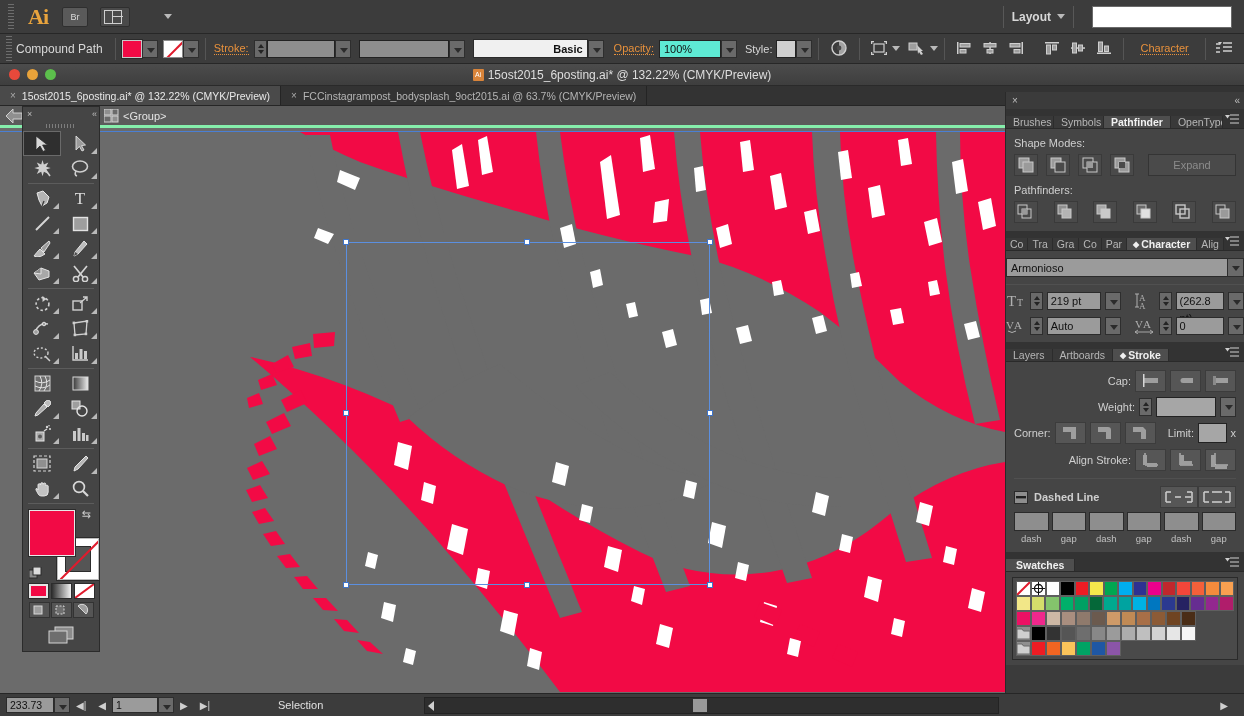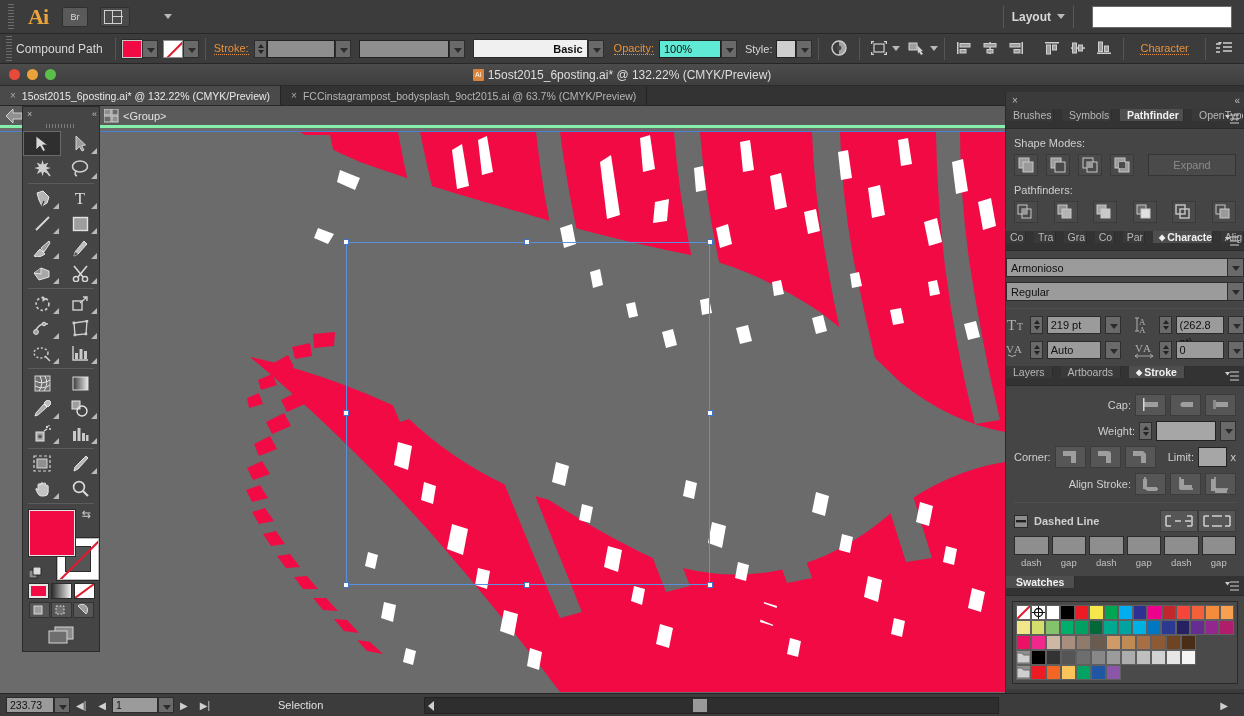--- a/index.html
+++ b/index.html
@@ -86,21 +86,21 @@
   .art-top-guide{position:absolute;left:0;top:3px;width:100%;height:1px;background:#4a7fd4;}
   .artsvg{position:absolute;left:0;top:4px;}
   .selbox{position:absolute;border:1px solid #5b8fe0;left:346px;top:114px;width:364px;height:343px;}
   .handle{position:absolute;width:6px;height:6px;background:#ffffff;border:1px solid #3f74c8;}
 
   
   .dock{position:absolute;right:0;top:92px;width:239px;bottom:23px;background:#3b3b3b;border-left:1px solid #2a2a2a;}
   .dock-head{height:17px;background:#3b3b3b;display:flex;align-items:center;justify-content:space-between;padding:0 6px;}
   .dock-x{color:#bdbdbd;font-size:10px;}
   .dock-cc{color:#bdbdbd;font-size:10px;letter-spacing:-2px;}
-  .tabrow{display:flex;align-items:flex-start;height:20px;background:#333333;border-bottom:1px solid #2a2a2a;position:relative;gap:8px;}
+  .tabrow{display:flex;align-items:flex-end;height:20px;background:#333333;border-bottom:1px solid #2a2a2a;position:relative;}
   .ptab{display:flex;align-items:center;padding:0 7px;font-size:10.5px;color:#b6b6b6;background:#393939;
      border-right:1px solid #2c2c2c;overflow:hidden;white-space:nowrap;}
   .ptab.active{background:#4e4e4e;color:#f0f0f0;font-weight:bold;}
   .flyout{position:absolute;right:5px;top:5px;width:14px;height:10px;}
   .panel-body{background:#454545;padding:6px 8px 8px 8px;}
   .sec-lbl{color:#cfcfcf;font-size:11px;margin:2px 0 5px 0;}
   .pf-row{display:flex;align-items:center;gap:8px;margin-bottom:8px;}
   .pf-btn{width:24px;height:22px;background:#4a4a4a;border:1px solid #3a3a3a;position:relative;}
   .expand-btn{flex:1;height:22px;background:#4a4a4a;border:1px solid #343434;color:#8c8c8c;font-size:11px;
      text-align:center;line-height:21px;margin-left:6px;}
@@ -848,24 +848,20 @@
       <span class="flyout">
         <svg width="14" height="10">
             <path d="M5 1 l9 0 M5 5 l9 0 M5 9 l9 0" stroke="#cfcfcf" stroke-width="1.2"></path>
             <path d="M0 1 l5 0 -2.5 3.5z" fill="#cfcfcf"></path>
           </svg>
       </span>
     </div>
     <div class="panel-body" style="padding:7px 0;">
       <div class="fontfield">
         <span>Armonioso</span>
-        <span class="dd"></span>
-      </div>
-      <div class="fontfield">
-        <span>Regular</span>
         <span class="dd"></span>
       </div>
       <div class="hr"></div>
       <div class="ch-grid">
         <span class="ch-ico">
           <svg width="20" height="17" viewBox="0 0 20 17">
               <text x="1" y="14" font-size="15" font-family="Liberation Serif, serif" fill="#b0b0b0">T</text>
               <text x="11" y="14" font-size="10" font-family="Liberation Serif, serif" fill="#b0b0b0">T</text>
             </svg>
         </span>

